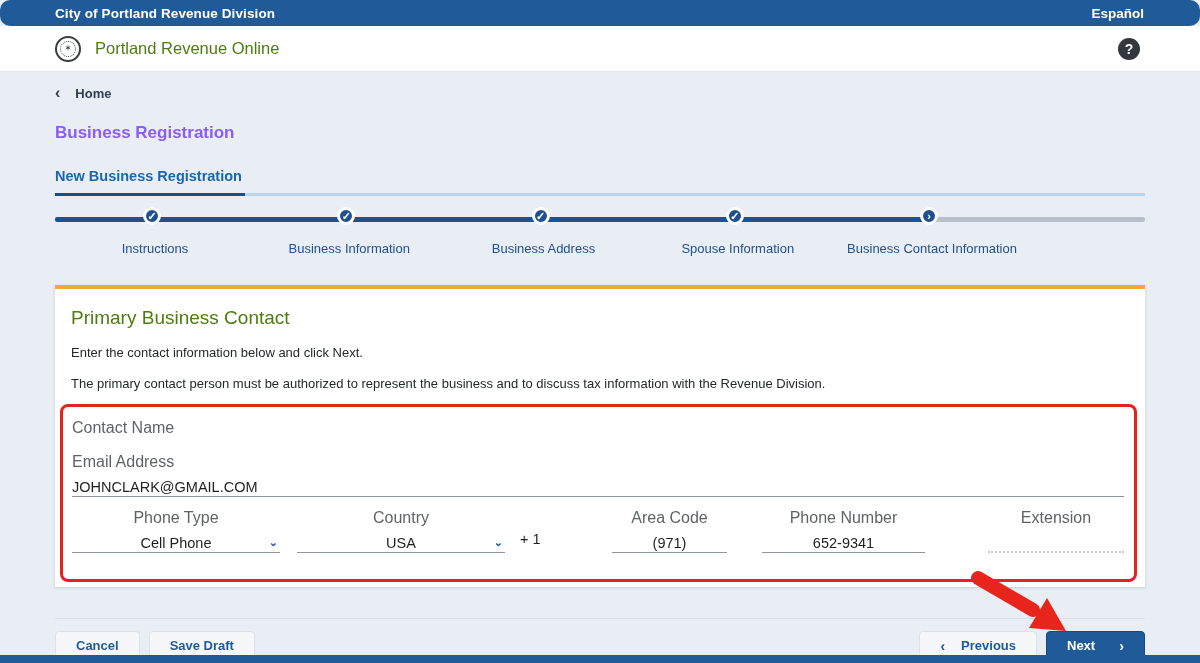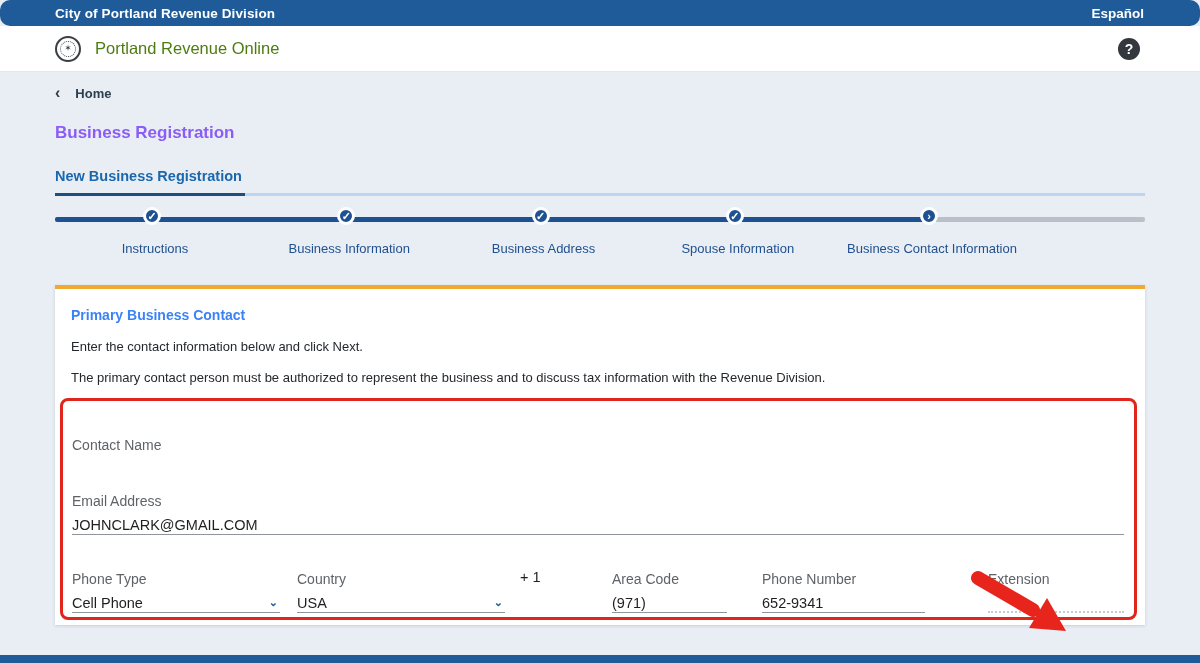--- a/index.html
+++ b/index.html
@@ -66,32 +66,32 @@
   .steplabel {
     position:absolute; top:33px; transform:translateX(-50%);
     font-size:13px; color:#21518f; white-space:nowrap; cursor:pointer;text-align:right;
   }
   
   .card {
     margin-top:19px; background:#fff; border-top:4px solid #f0aa32;
     box-shadow:0 1px 3px rgba(40,60,80,.18);
     padding:18px 0 5px 0;
   }
-  .card h2 { font-size:14px; font-weight:bold; color:#3b82f6; padding:0 16px; }
+  .card h2 { font-size:19px; font-weight:normal; color:#4d7c0f; padding:0 16px; }
   .card p { font-size:13px; color:#24282c; padding:0 16px; margin-top:16px; }
   .highlight {
     margin:13px 8px 0 5px; border:3px solid #e0251c; border-radius:8px;
     padding:6px 10px 10px 9px;
   }
-  .f-label { font-size:14px; color:#5f6368;margin-top:24px; }
+  .f-label { font-size:16px; color:#5f6368; }
   .f-value { margin-top:8px; font-size:14.5px; color:#1f1f1f; height:18px;
     padding-bottom:9px; border-bottom:1px solid #8f959b; }
   .field { padding-top:6px; }
   .field + .field { margin-top:10px; }
-  .phonerow { position:relative; height:60px; margin-top:12px; }
+  .phonerow { position:relative; height:60px; margin-top:12px;text-align:center; }
   .pcol { position:absolute; top:0; }
   .pcol .f-value { position:relative; }
   .pcol.select .f-value .dd {
     position:absolute; right:2px; top:1px; font-size:11px; color:#1f5b99; font-weight:bold;
   }
   .pcol.empty .f-value { border-bottom:2px dotted #c6cacf; }
   .dialcode { position:absolute; left:448px; top:22px; font-size:14.5px; color:#1f1f1f; }
   
   .footerbar {
     margin-top:31px; border-top:1px solid #d9dee5; padding-top:12px;

